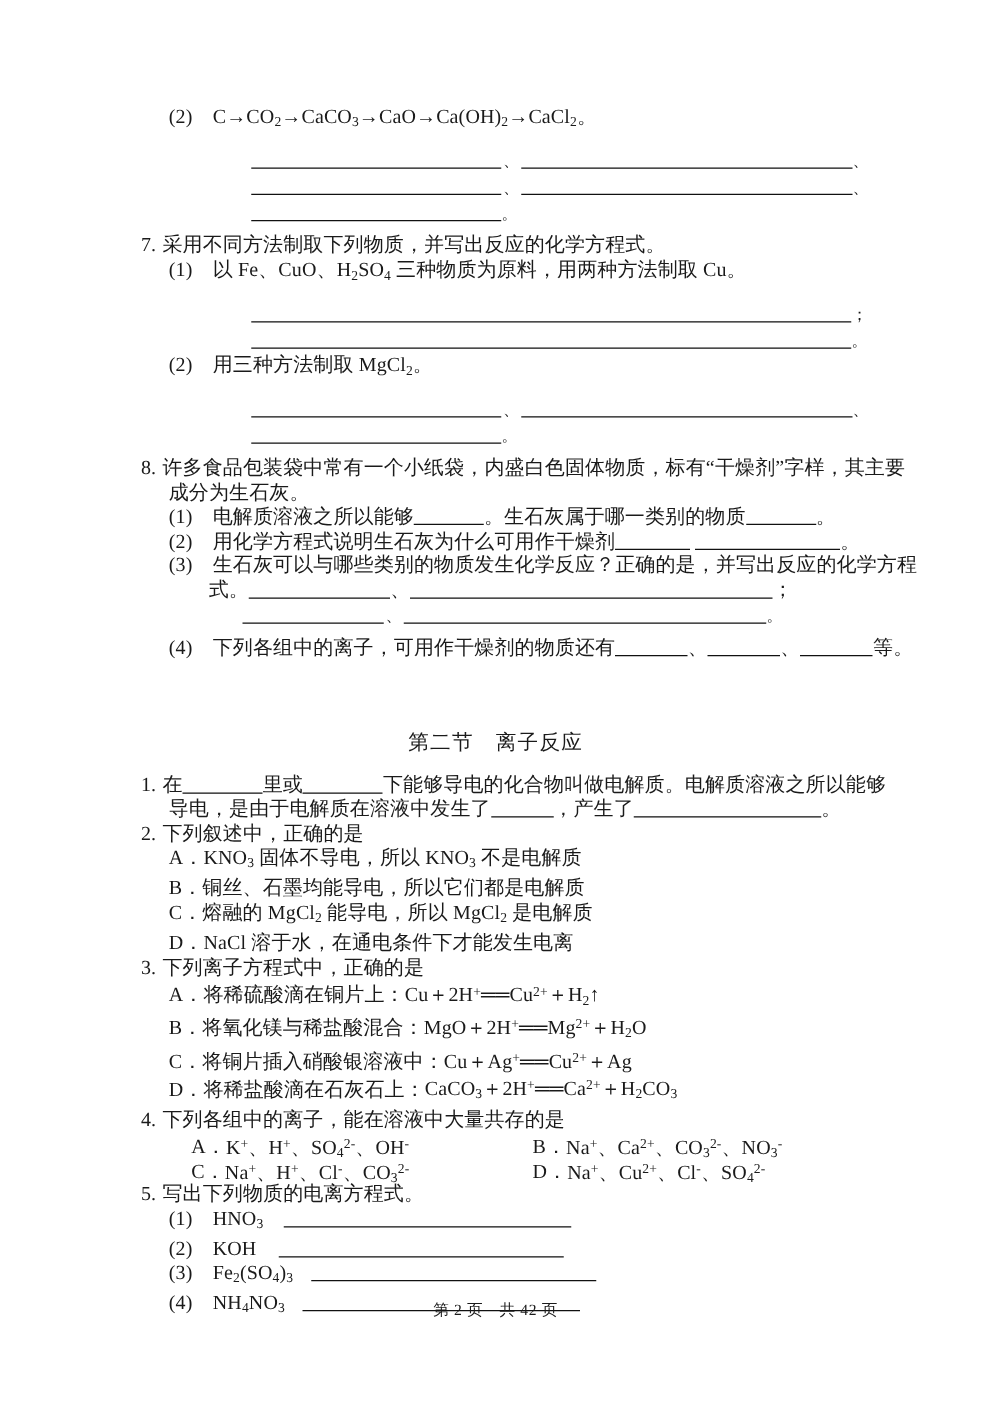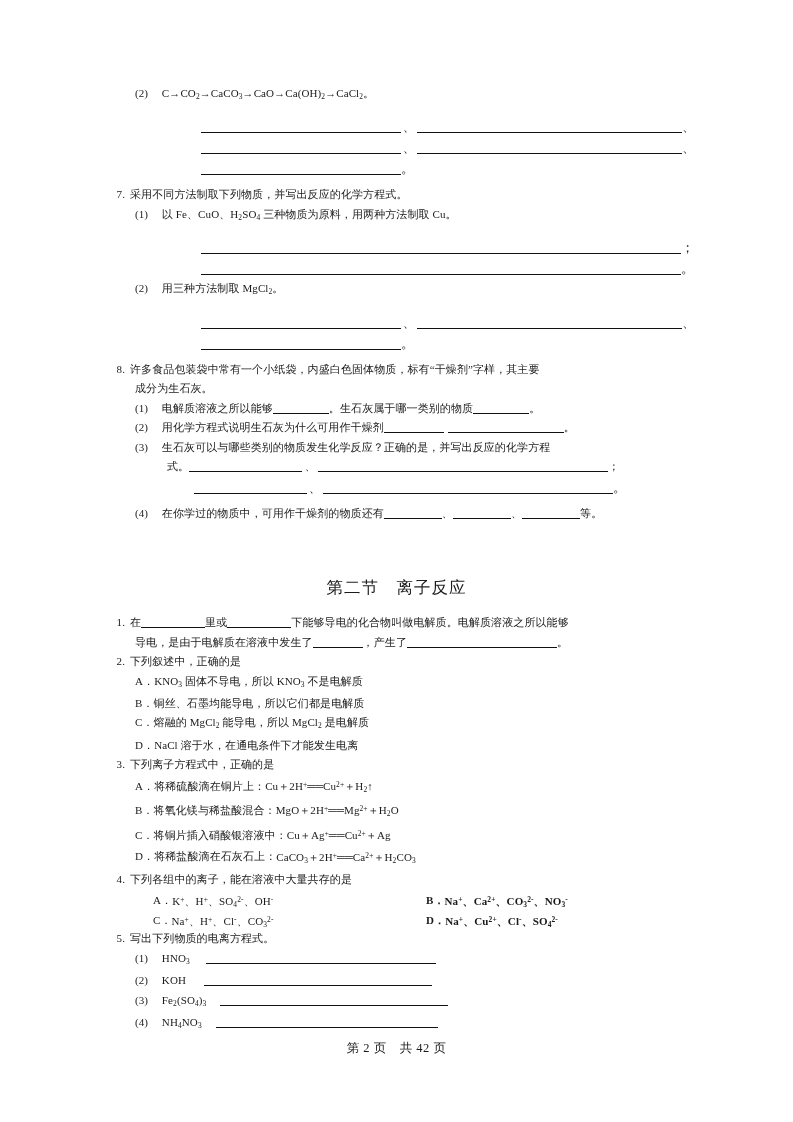--- a/index.html
+++ b/index.html
@@ -24,21 +24,21 @@
   }
   .content {
     position: absolute;
     left: 104px;
     top: 84px;
     width: 585px;
   }
 
   
   .qline {
-    font-size: 11px;
+    font-size: 16px;
     line-height: 19.5px;
     white-space: nowrap;
     letter-spacing: 0.1px;
   }
   .qnum {
     display: inline-block;
     width: 26px;
     text-align: right;
     padding-right: 5px;
     box-sizing: border-box;
@@ -79,21 +79,21 @@
     text-align: center;
     font-weight: normal;
     font-size: 16.5px;
     letter-spacing: 1px;
     font-family: "DejaVu Sans", "Liberation Sans", sans-serif;
   }
 
   
   .choices2 { position: relative; height: 20px; }
   .choices2 .colA { position: absolute; left: 49px; top: 0; white-space: nowrap; }
-  .choices2 .colB { position: absolute; left: 322px; top: 0; white-space: nowrap; font-weight: bold; }
+  .choices2 .colB { position: absolute; left: 322px; top: 0; white-space: nowrap; }
 
   
   .footer {
     position: absolute;
     left: 0;
     top: 1040px;
     width: 793px;
     text-align: center;
     font-size: 12.5px;
     letter-spacing: 0.5px;
@@ -190,21 +190,21 @@
     </div>
     <div class="blk-row2">
       <span style="display:inline-block;width:27px"></span><span class="blank" style="width:113px"></span><span class="sep" style="display:inline-block;width:16px;text-align:center">、</span><span class="blank" style="width:290px"></span>。
     </div>
 
     <div class="sp6"></div>
 
     <div class="qline indent-sub">
       <span>(4)</span>
       <span style="display:inline-block;width:8px"></span>
-      <span>在你学过的物质中，可用作干燥剂的物质还有</span><span class="blank" style="width:58px"></span>、<span class="blank" style="width:58px"></span>、<span class="blank" style="width:58px"></span><span>等。</span>
+      <span>下列各组中的离子，可用作干燥剂的物质还有</span><span class="blank" style="width:58px"></span>、<span class="blank" style="width:58px"></span>、<span class="blank" style="width:58px"></span><span>等。</span>
     </div>
 
     <div class="sp40"></div>
     <div class="sp14"></div>
     <div class="section-title">第二节　离子反应</div>
     <div class="sp14"></div>
 
     <div class="qline">
       <span class="qnum">1.</span><span>在</span><span class="blank" style="width:64px"></span><span>里或</span><span class="blank" style="width:64px"></span><span>下能够导电的化合物叫做电解质。电解质溶液之所以能够</span>
     </div>

